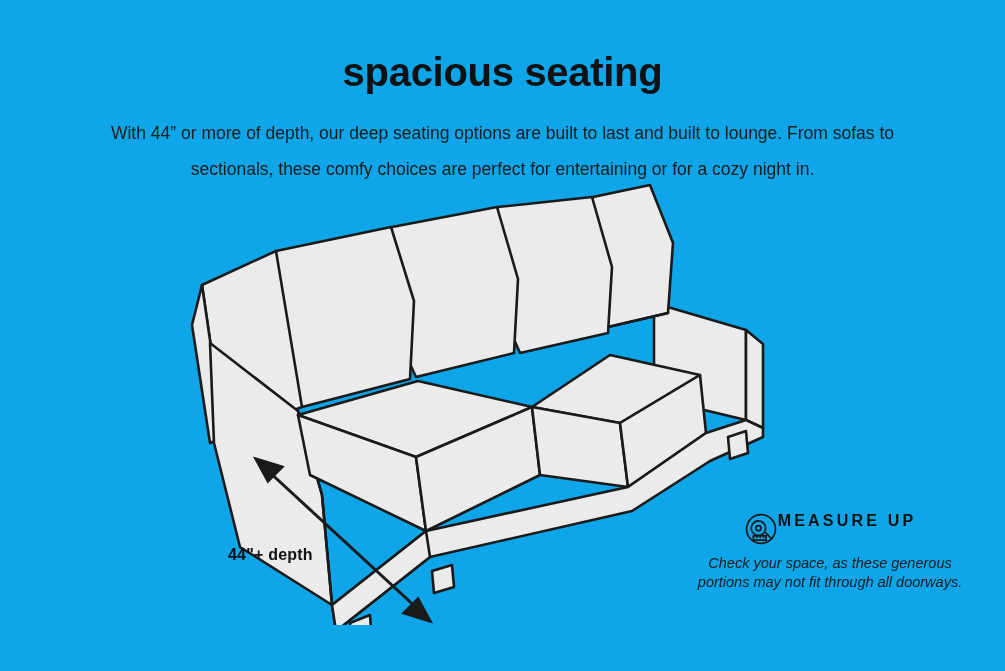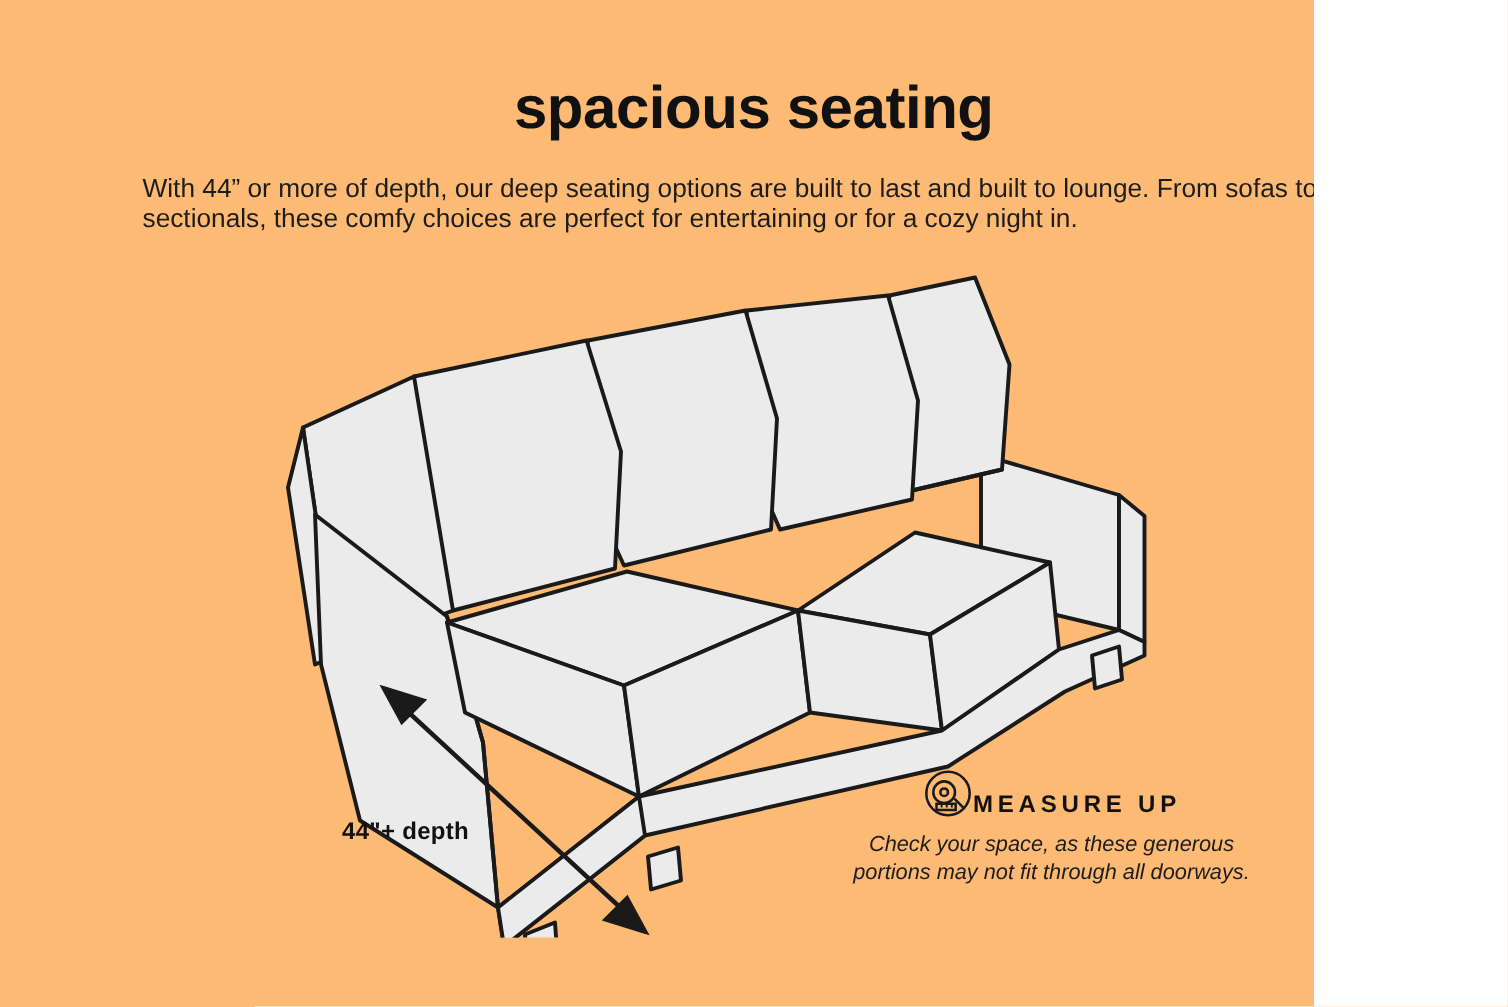--- a/index.html
+++ b/index.html
@@ -6,43 +6,44 @@
     margin: 0;
     padding: 0;
     background: #ffffff;
   }
   body {
     font-family: "Liberation Sans", sans-serif;
     color: #1a1a1a;
   }
   .page {
     position: relative;
-    width: 876px;
+    width: 1005px;
     height: 671px;
-    background: #fdba74;
+    background: #0ea5e9;
     overflow: hidden;
   }
   .headline {
     position: absolute;
     top: 50px;
     left: 0;
     width: 1005px;
     text-align: center;
     font-size: 40px;
     font-weight: bold;
     letter-spacing: -0.3px;
     color: #111111;
   }
   .subhead {
     position: absolute;
     top: 115px;
     left: 95px;
     width: 815px;
+    text-align: center;
     font-size: 17.5px;
-    line-height: 20px;
+    line-height: 36px;
     color: #1c1c1c;
   }
   .illustration {
     position: absolute;
     top: 175px;
     left: 180px;
     width: 640px;
     height: 450px;
   }
   .depth-label {
@@ -56,21 +57,21 @@
   }
   .measure-block {
     position: absolute;
     right: 30px;
     top: 512px;
     width: 290px;
     text-align: center;
   }
   .measure-head {
     display: flex;
-    align-items: flex-end;
+    align-items: flex-start;
     justify-content: center;
     margin-bottom: 8px;
   }
   .measure-title {
     font-size: 16px;
     font-weight: bold;
     letter-spacing: 3.2px;
     color: #111111;
   }
   .measure-body {

